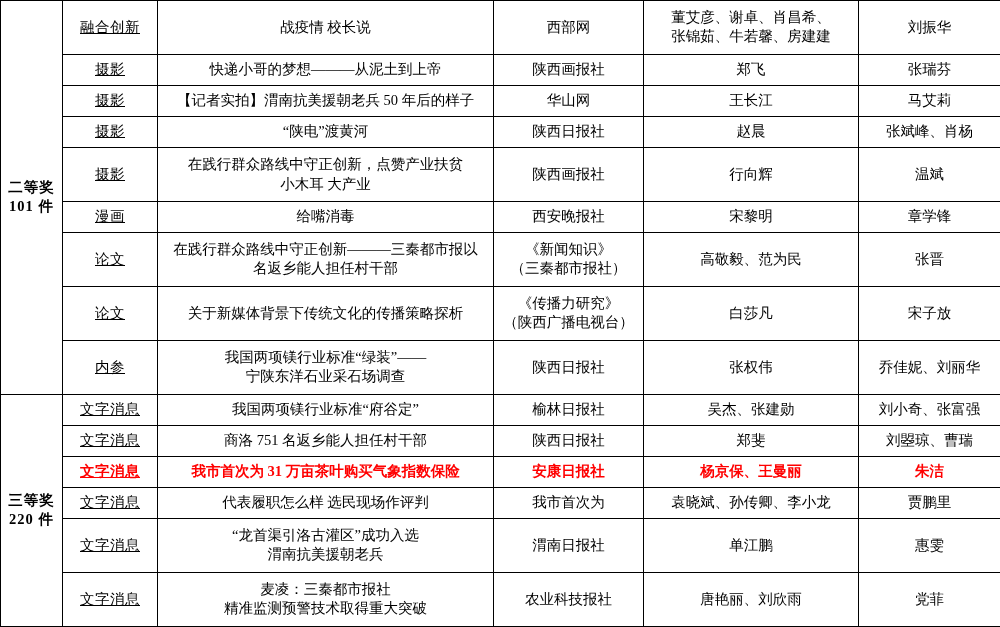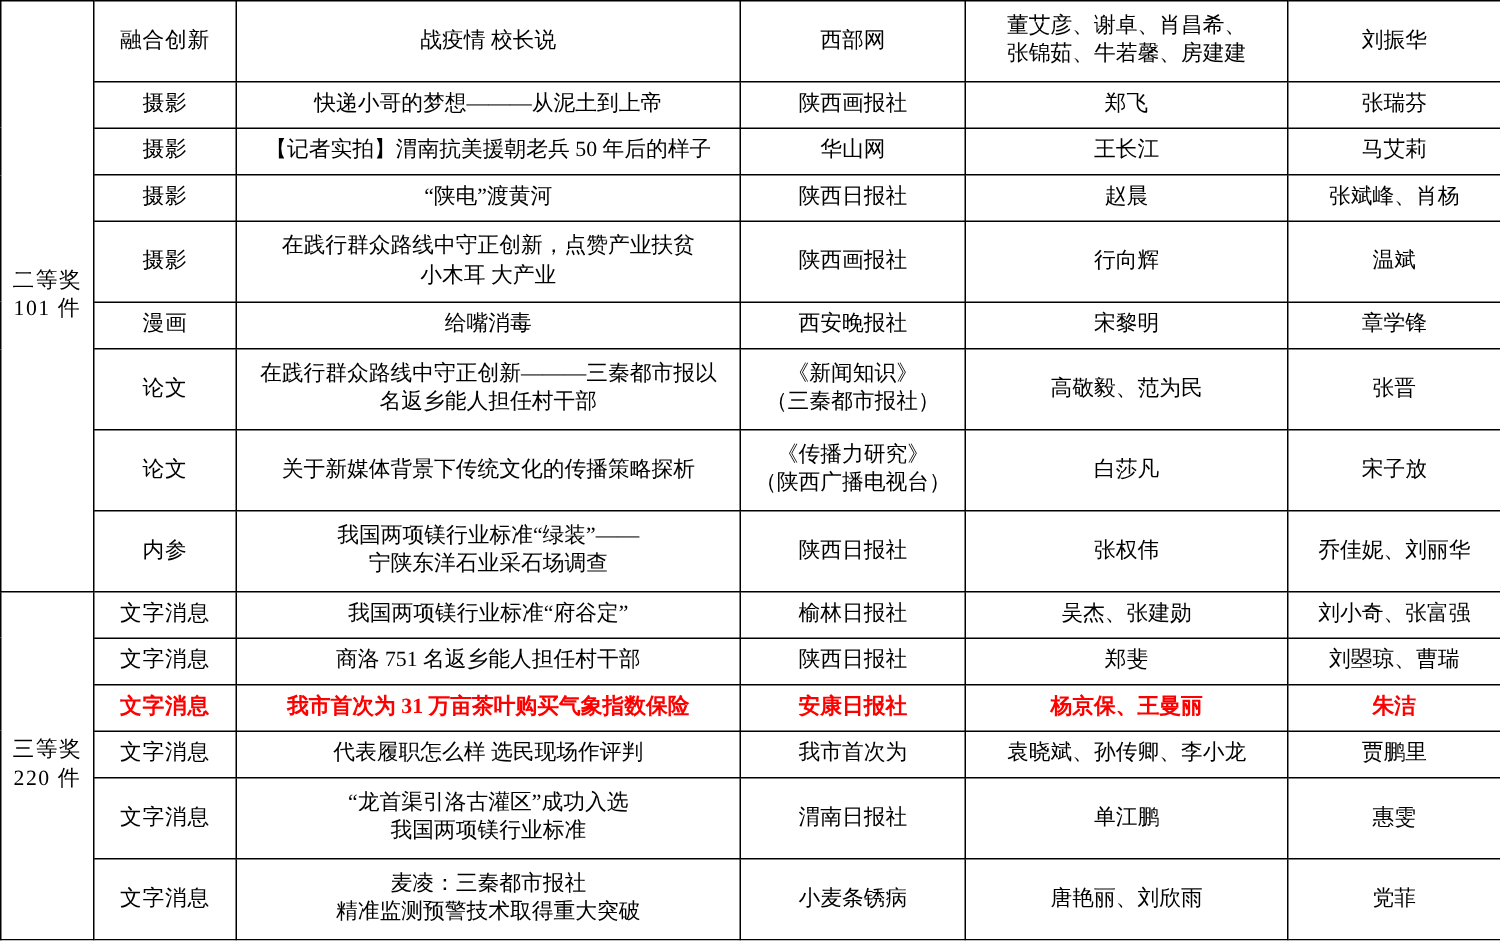--- a/index.html
+++ b/index.html
@@ -31,33 +31,33 @@
   }
   
   col.c-group { width: 62px; }
   col.c-cat   { width: 95px; }
   col.c-title { width: 336px; }
   col.c-org   { width: 150px; }
   col.c-author{ width: 215px; }
   col.c-editor{ width: 142px; }
 
   .group-cell {
-    font-weight: normal;
+    font-weight: bold;
     font-size: 15.5px;
     line-height: 1.5;
     letter-spacing: 1px;
   }
   .highlight {
     color: #ff0000;
     font-weight: bold;
   }
   .multiline {
     white-space: pre-line;
   }
-  .cat-cell { letter-spacing: 0.5px; }
+  .cat-cell { letter-spacing: 0.5px; text-decoration: underline; }
 </style>
 </head>
 <body>
 
 <table class="award-table">
   <colgroup>
     <col class="c-group">
     <col class="c-cat">
     <col class="c-title">
     <col class="c-org">
@@ -164,27 +164,27 @@
     <tr>
       <td class="cat-cell">文字消息</td>
       <td class="multiline">代表履职怎么样  选民现场作评判</td>
       <td class="multiline">我市首次为</td>
       <td class="multiline">袁晓斌、孙传卿、李小龙</td>
       <td class="multiline">贾鹏里</td>
     </tr>
     <tr>
       <td class="cat-cell">文字消息</td>
       <td class="multiline">“龙首渠引洛古灌区”成功入选
-我国两项镁行业标准</td>
+渭南抗美援朝老兵</td>
       <td class="multiline">渭南日报社</td>
       <td class="multiline">单江鹏</td>
       <td class="multiline">惠雯</td>
     </tr>
     <tr>
       <td class="cat-cell">文字消息</td>
       <td class="multiline">麦凌：三秦都市报社
 精准监测预警技术取得重大突破</td>
-      <td class="multiline">小麦条锈病</td>
+      <td class="multiline">农业科技报社</td>
       <td class="multiline">唐艳丽、刘欣雨</td>
       <td class="multiline">党菲</td>
     </tr>
   </tbody>
 </table>
 
 </body></html>

